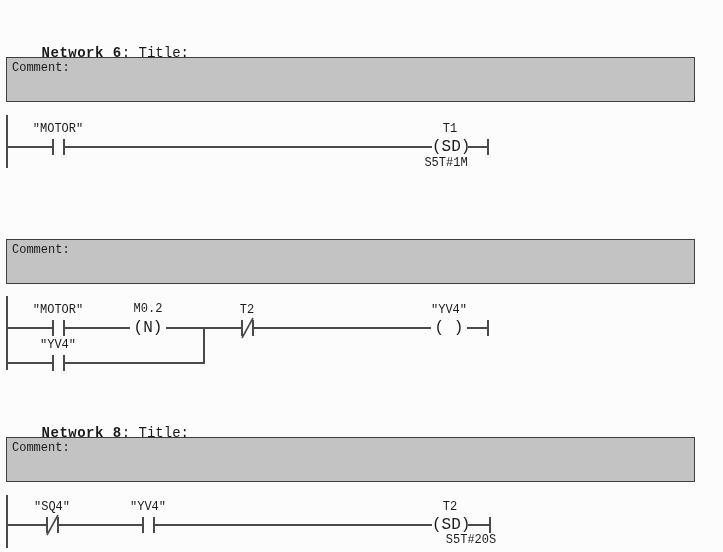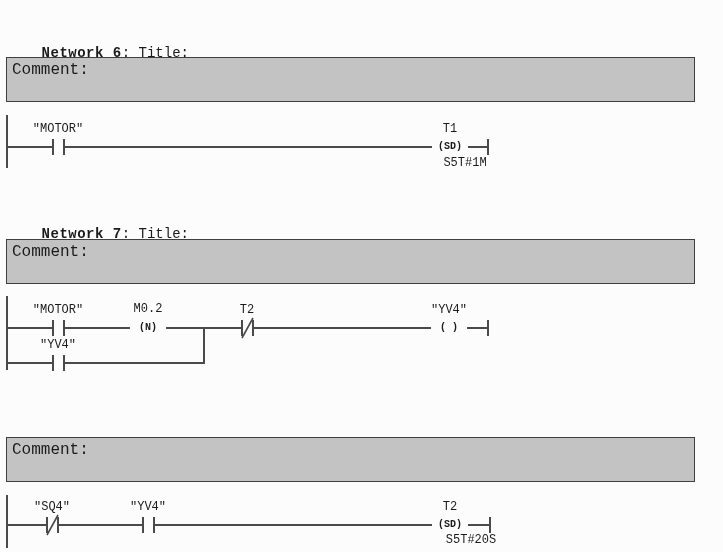--- a/index.html
+++ b/index.html
@@ -11,28 +11,28 @@
     position:relative;width:723px;height:552px;background:var(--bg);
     font-family:"Liberation Mono","DejaVu Sans Mono",monospace;color:var(--txt);
     overflow:hidden;
     margin-top:19px;
   }
   .hd{position:absolute;font-size:14px;white-space:pre;}
   .hd b{font-weight:bold;letter-spacing:.5px;}
   .cbox{
     position:absolute;left:6px;width:689px;height:45px;box-sizing:border-box;
     background:var(--cbox-bg);border:1px solid var(--cbox-border);
-    font-size:16px;padding:3px 5px;
+    font-size:12px;padding:3px 5px;
   }
   .hl{position:absolute;height:2px;background:var(--ln);}
   .vl{position:absolute;width:2px;background:var(--ln);}
   .lbl{position:absolute;width:80px;text-align:center;font-size:12px;line-height:14px;white-space:pre;}
   .sym{
-    position:absolute;width:36px;text-align:center;font-size:10px;line-height:16px;
-    background:var(--bg);white-space:pre;font-weight:bold;
+    position:absolute;width:36px;text-align:center;font-size:16px;line-height:16px;
+    background:var(--bg);white-space:pre;
   }
   .contact{position:absolute;width:13px;height:16px;background:var(--bg);}
   .contact .b{position:absolute;top:0;width:2px;height:16px;background:var(--ln);}
   .contact .bl{left:0;}
   .contact .br{right:0;}
   .contact svg{position:absolute;left:-1px;top:-3px;overflow:visible;}
   .contact svg line{stroke:var(--ln);stroke-width:1.6;}
 </style>
 </head>
 <body>
@@ -51,25 +51,22 @@
   <div class="vl" style="left:487px;top:120px;height:16px;"></div>
 
   <div class="lbl" style="left:18px;top:103px;">"MOTOR"</div>
   <div class="contact" style="left:52px;top:120px;">
     <div class="b bl"></div>
     <div class="b br"></div>
   </div>
 
   <div class="lbl" style="left:410px;top:103px;text-align:center;">T1</div>
   <div class="sym" style="left:432px;top:120px;">(SD)</div>
-  <div class="lbl" style="left:425px;top:137px;">S5T#1M</div>
+  <div class="lbl" style="left:406px;top:137px;">S5T#1M</div>
 
-  <div class="hd" style="left:8px;top:191px;">
-    <b>Network 7</b><span>: Title:</span>
-  </div>
   <div class="cbox" style="top:220px;">
     <span>Comment:</span>
   </div>
 
   <div class="vl" style="left:6px;top:277px;height:74px;"></div>
   <div class="hl" style="left:6px;top:308px;width:483px;"></div>
   <div class="vl" style="left:487px;top:301px;height:16px;"></div>
 
   <div class="lbl" style="left:18px;top:284px;">"MOTOR"</div>
   <div class="contact" style="left:52px;top:301px;">
@@ -94,20 +91,23 @@
   <div class="lbl" style="left:409px;top:284px;">"YV4"</div>
   <div class="sym" style="left:431px;top:301px;">( )</div>
 
   <div class="hl" style="left:6px;top:343px;width:199px;"></div>
   <div class="lbl" style="left:18px;top:319px;">"YV4"</div>
   <div class="contact" style="left:52px;top:336px;">
     <div class="b bl"></div>
     <div class="b br"></div>
   </div>
 
+  <div class="hd" style="left:8px;top:390px;">
+    <b>Network 8</b><span>: Title:</span>
+  </div>
   <div class="cbox" style="top:418px;">
     <span>Comment:</span>
   </div>
 
   <div class="vl" style="left:6px;top:476px;height:53px;"></div>
   <div class="hl" style="left:6px;top:505px;width:485px;"></div>
   <div class="vl" style="left:489px;top:498px;height:16px;"></div>
 
   <div class="lbl" style="left:12px;top:481px;">"SQ4"</div>
   <div class="contact" style="left:46px;top:498px;">

